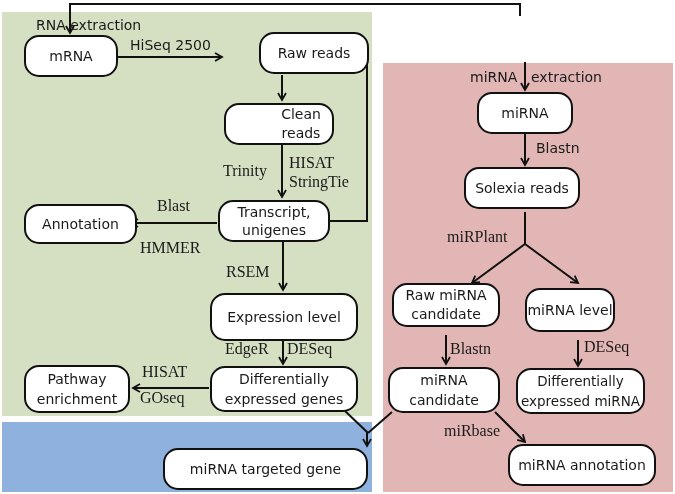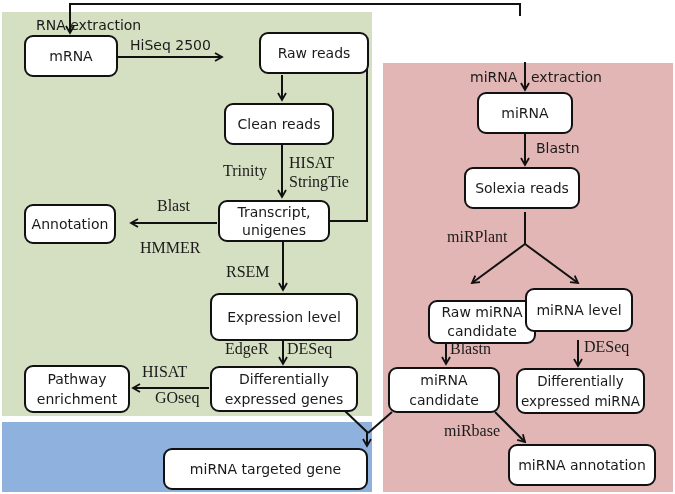--- a/index.html
+++ b/index.html
@@ -1,18 +1,18 @@
 <!DOCTYPE html>
 <html><head>
 <meta charset="utf-8">
 <style>
   html, body { margin:0; padding:0; background:#ffffff; }
   #canvas { position:relative; width:675px; height:494px; overflow:hidden; background:#ffffff; font-family:"Liberation Sans", sans-serif; }
   .panel { position:absolute; }
-  .node { position:absolute; box-sizing:border-box; background:#ffffff; border:2px solid #111111; border-radius:9px; display:flex; align-items:center; justify-content:center; text-align:center; font-family:"DejaVu Sans", sans-serif; font-size:14px; line-height:19px; color:#1a1a1a; }
+  .node { position:absolute; box-sizing:border-box; background:#ffffff; border:2px solid #111111; border-radius:15px; display:flex; align-items:center; justify-content:center; text-align:center; font-family:"DejaVu Sans", sans-serif; font-size:14px; line-height:19px; color:#1a1a1a; }
   .ellipse { border-radius:50%; font-weight:bold; }
   .lbl { position:absolute; white-space:nowrap; font-size:14px; line-height:16px; color:#1a1a1a; }
   .sans { font-family:"DejaVu Sans", sans-serif; }
   .serif { font-family:"Liberation Serif", serif; font-size:16px; }
   .blue-lbl { color:#2a3f66; }
   svg#edges { position:absolute; left:0; top:0; pointer-events:none; }
 </style>
 </head>
 <body>
 
@@ -68,28 +68,28 @@
     </g>
   </svg>
 
 
   <div class="node" style="left:24px; top:35px; width:94px; height:42px;">
     <span>mRNA</span>
   </div>
   <div class="node" style="left:224px; top:32px; width:110px; height:42px;margin-left:35px;">
     <span>Raw reads</span>
   </div>
-  <div class="node" style="left:224px; top:103px; width:110px; height:42px;">
+  <div class="node" style="left:224px; top:103px; width:110px; height:42px;padding-left:44px;">
     <span>Clean reads</span>
   </div>
   <div class="node" style="left:218px; top:200px; width:112px; height:42px; white-space:pre-line; line-height:18px;">
     <span>Transcript,
 unigenes</span>
   </div>
-  <div class="node" style="left:24px; top:204px; width:92px; height:40px;">
+  <div class="node" style="left:24px; top:204px; width:113px; height:40px;">
     <span>Annotation</span>
   </div>
   <div class="node" style="left:210px; top:293px; width:148px; height:48px;">
     <span>Expression level</span>
   </div>
   <div class="node" style="left:210px; top:366px; width:148px; height:46px; white-space:pre-line; line-height:20px;">
     <span>Differentially
 expressed genes</span>
   </div>
   <div class="node" style="left:24px; top:365px; width:106px; height:48px; white-space:pre-line; line-height:20px;">
@@ -99,25 +99,25 @@
   <div class="node" style="left:163px; top:448px; width:205px; height:42px;">
     <span>miRNA targeted gene</span>
   </div>
 
   <div class="node" style="left:477px; top:92px; width:96px; height:42px;">
     <span>miRNA</span>
   </div>
   <div class="node" style="left:464px; top:167px; width:116px; height:42px;">
     <span>Solexia reads</span>
   </div>
-  <div class="node" style="left:392px; top:300px; width:108px; height:44px; white-space:pre-line; line-height:19px;margin-left:36px;">
+  <div class="node" style="left:392px; top:283px; width:108px; height:44px; white-space:pre-line; line-height:19px;">
     <span>Raw miRNA
 candidate</span>
   </div>
-  <div class="node" style="left:525px; top:288px; width:108px; height:44px;">
+  <div class="node" style="left:525px; top:288px; width:90px; height:44px;">
     <span>miRNA level</span>
   </div>
   <div class="node" style="left:388px; top:367px; width:112px; height:46px; white-space:pre-line; line-height:20px;">
     <span>miRNA
 candidate</span>
   </div>
   <div class="node" style="left:516px; top:368px; width:129px; height:46px; white-space:pre-line; line-height:20px; font-size:13.5px;">
     <span>Differentially
 expressed miRNA</span>
   </div>
@@ -129,21 +129,21 @@
   <span class="lbl sans" style="left:130px; top:37px;">HiSeq 2500</span>
   <span class="lbl serif" style="left:223px; top:163px;">Trinity</span>
   <span class="lbl serif" style="left:289px; top:155px;">HISAT</span>
   <span class="lbl serif" style="left:289px; top:174px;">StringTie</span>
   <span class="lbl serif" style="left:157px; top:198px;">Blast</span>
   <span class="lbl serif" style="left:140px; top:240px;">HMMER</span>
   <span class="lbl serif" style="left:226px; top:264px;">RSEM</span>
   <span class="lbl serif" style="left:225px; top:341px;">EdgeR</span>
   <span class="lbl serif" style="left:287px; top:341px;">DESeq</span>
   <span class="lbl serif" style="left:142px; top:364px;">HISAT</span>
-  <span class="lbl serif" style="left:155px; top:390px;">GOseq</span>
+  <span class="lbl serif" style="left:140px; top:390px;">GOseq</span>
   <span class="lbl sans" style="left:470px; top:69px;">miRNA</span>
   <span class="lbl sans" style="left:531px; top:69px;">extraction</span>
   <span class="lbl sans" style="left:536px; top:140px;">Blastn</span>
   <span class="lbl serif" style="left:447px; top:229px;">miRPlant</span>
   <span class="lbl serif" style="left:450px; top:341px;">Blastn</span>
   <span class="lbl serif" style="left:584px; top:339px;">DESeq</span>
   <span class="lbl serif" style="left:444px; top:423px;">miRbase</span>
 
 </div>
 

